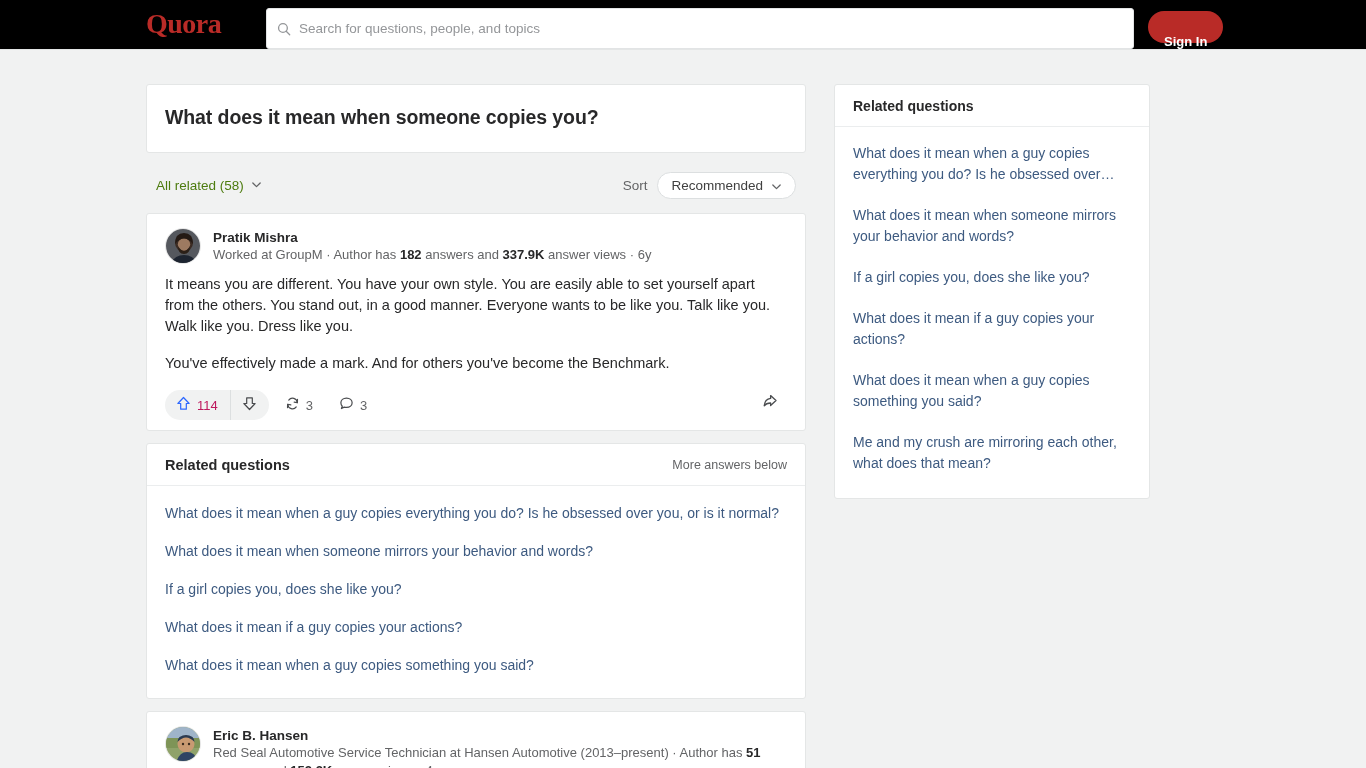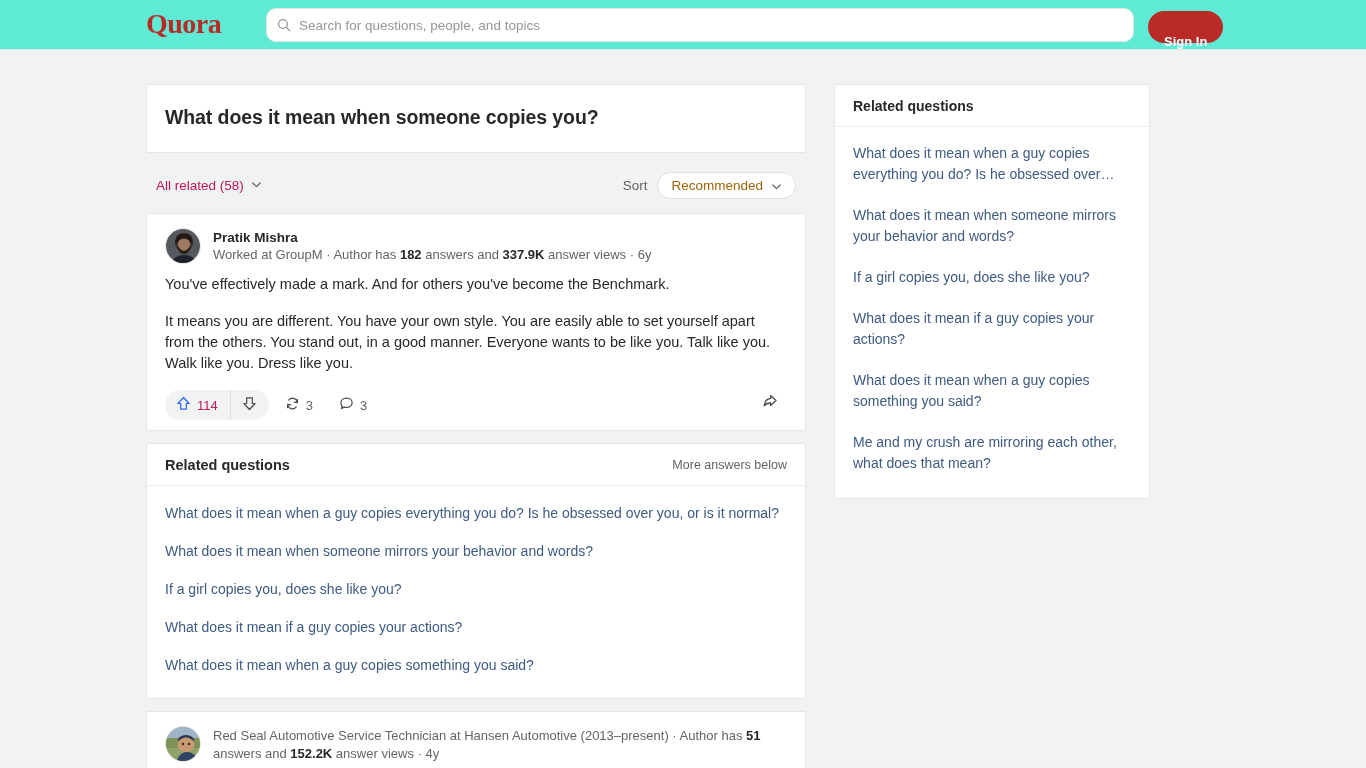--- a/index.html
+++ b/index.html
@@ -9,21 +9,21 @@
     overflow: hidden;
     background: #f1f2f2;
     font-family: "Liberation Sans", sans-serif;
     -webkit-font-smoothing: antialiased;
   }
 
   
   .header {
     position: relative;
     height: 50px;
-    background: #5eead4;
+    background: #000000;
     border-bottom: 1px solid #e4e6e6;
     display: flex;
     align-items: center;
   }
   .logo {
     position: absolute;
     left: 146px;
     top: 8px;
     font-family: "Liberation Serif", serif;
     font-size: 28px;
@@ -32,24 +32,24 @@
     letter-spacing: -0.5px;
     line-height: 32px;
     cursor: pointer;
     user-select: none;
   }
   .searchbox {
     position: absolute;
     left: 266px;
     top: 8px;
     width: 868px;
-    height: 34px;
+    height: 41px;
     background: #ffffff;
     border: 1px solid #e2e4e5;
-    border-radius: 10px;
+    border-radius: 3px;
     display: flex;
     align-items: center;
     padding: 4px 10px;
     cursor: text;
   }
   .search-icon { width: 14px; height: 14px; margin-right: 8px; flex: 0 0 auto; }
   .search-input {
     border: none; outline: none; background: transparent;
     font-family: "Liberation Sans", sans-serif;
     font-size: 13.5px;
@@ -118,33 +118,33 @@
     display: flex;
     align-items: center;
     justify-content: space-between;
     height: 40px;
     margin: 6px 0 8px 0;
     padding: 0 10px;
   }
   .all-related {
     display: flex; align-items: flex-start; gap: 7px;
     font-size: 13.5px;
-    color: #be185d;
+    color: #4d7c0f;
     cursor: pointer;
   }
   .sort-wrap { display: flex; align-items: center; gap: 10px; }
   .sort-label { font-size: 13.5px; color: #636466; text-align: right; }
   .sort-pill {
     display: flex; align-items: center; gap: 8px;
     border: 1px solid #dcdfe0;
     background: #ffffff;
     border-radius: 18px;
     padding: 5px 13px;
     font-size: 13.5px;
-    color: #a16207;
+    color: #404040;
     cursor: pointer;
   }
   .chev { display: inline-block; width: 11px; height: 11px; flex: 0 0 auto; }
 
   
   .answer-card { padding: 14px 18px 8px 18px; }
   .author-row { display: flex; align-items: flex-start; gap: 12px; }
   .avatar {
     width: 36px; height: 36px; border-radius: 50%;
     flex: 0 0 auto; overflow: hidden;
@@ -306,22 +306,22 @@
             <path d="M4 36 q4 -10 14 -10 q10 0 14 10z" fill="#1d2430"></path>
           </svg>
         </div>
         <div class="author-meta">
           <div class="author-name">Pratik Mishra</div>
           <div class="author-cred"><span>Worked at GroupM · Author has </span><b>182</b><span> answers and </span><b>337.9K</b><span> answer views · 6y</span></div>
         </div>
       </div>
 
       <div class="answer-body">
+        <p>It means you are different. You have your own style. You are easily able to set yourself apart from the others. You stand out, in a good manner. Everyone wants to be like you. Talk like you. Walk like you. Dress like you.</p>
         <p>You've effectively made a mark. And for others you've become the Benchmark.</p>
-        <p>It means you are different. You have your own style. You are easily able to set yourself apart from the others. You stand out, in a good manner. Everyone wants to be like you. Talk like you. Walk like you. Dress like you.</p>
       </div>
 
       <div class="actions">
         <div class="vote-pill">
           <div class="upvote">
             <span>
               <svg width="15" height="15" viewBox="0 0 16 16" fill="none">
                 <path d="M8 1.6 L14 8 L11 8 L11 14 L5 14 L5 8 L2 8 Z" stroke="#2e69ff" stroke-width="1.3" stroke-linejoin="round" fill="none"></path>
               </svg>
             </span>
@@ -389,20 +389,21 @@
             <rect y="0" width="36" height="13" fill="#9fb4c9"></rect>
             <rect y="11" width="36" height="10" fill="#7e9457"></rect>
             <circle cx="20" cy="17" r="8.5" fill="#c99a72"></circle>
             <path d="M11.5 15 q8.5 -9 17 0 q0 -3 -2 -5 q-6.5 -4 -13 0 q-2 2 -2 5z" fill="#2b3b52"></path>
             <path d="M10 36 q3 -11 11 -11 q9 0 11 11z" fill="#2f4464"></path>
             <circle cx="17" cy="17" r="1.2" fill="#3a2a1e"></circle>
             <circle cx="23" cy="17" r="1.2" fill="#3a2a1e"></circle>
           </svg>
         </div>
         <div class="author-meta">
+          <div class="author-name">Eric B. Hansen</div>
           <div class="author-cred"><span>Red Seal Automotive Service Technician at Hansen Automotive (2013–present) · Author has </span><b>51</b><span> answers and </span><b>152.2K</b><span> answer views · 4y</span></div>
         </div>
       </div>
 
     </div>
 
   </div>
 
   <div class="side-col">
     <div class="side-card">

